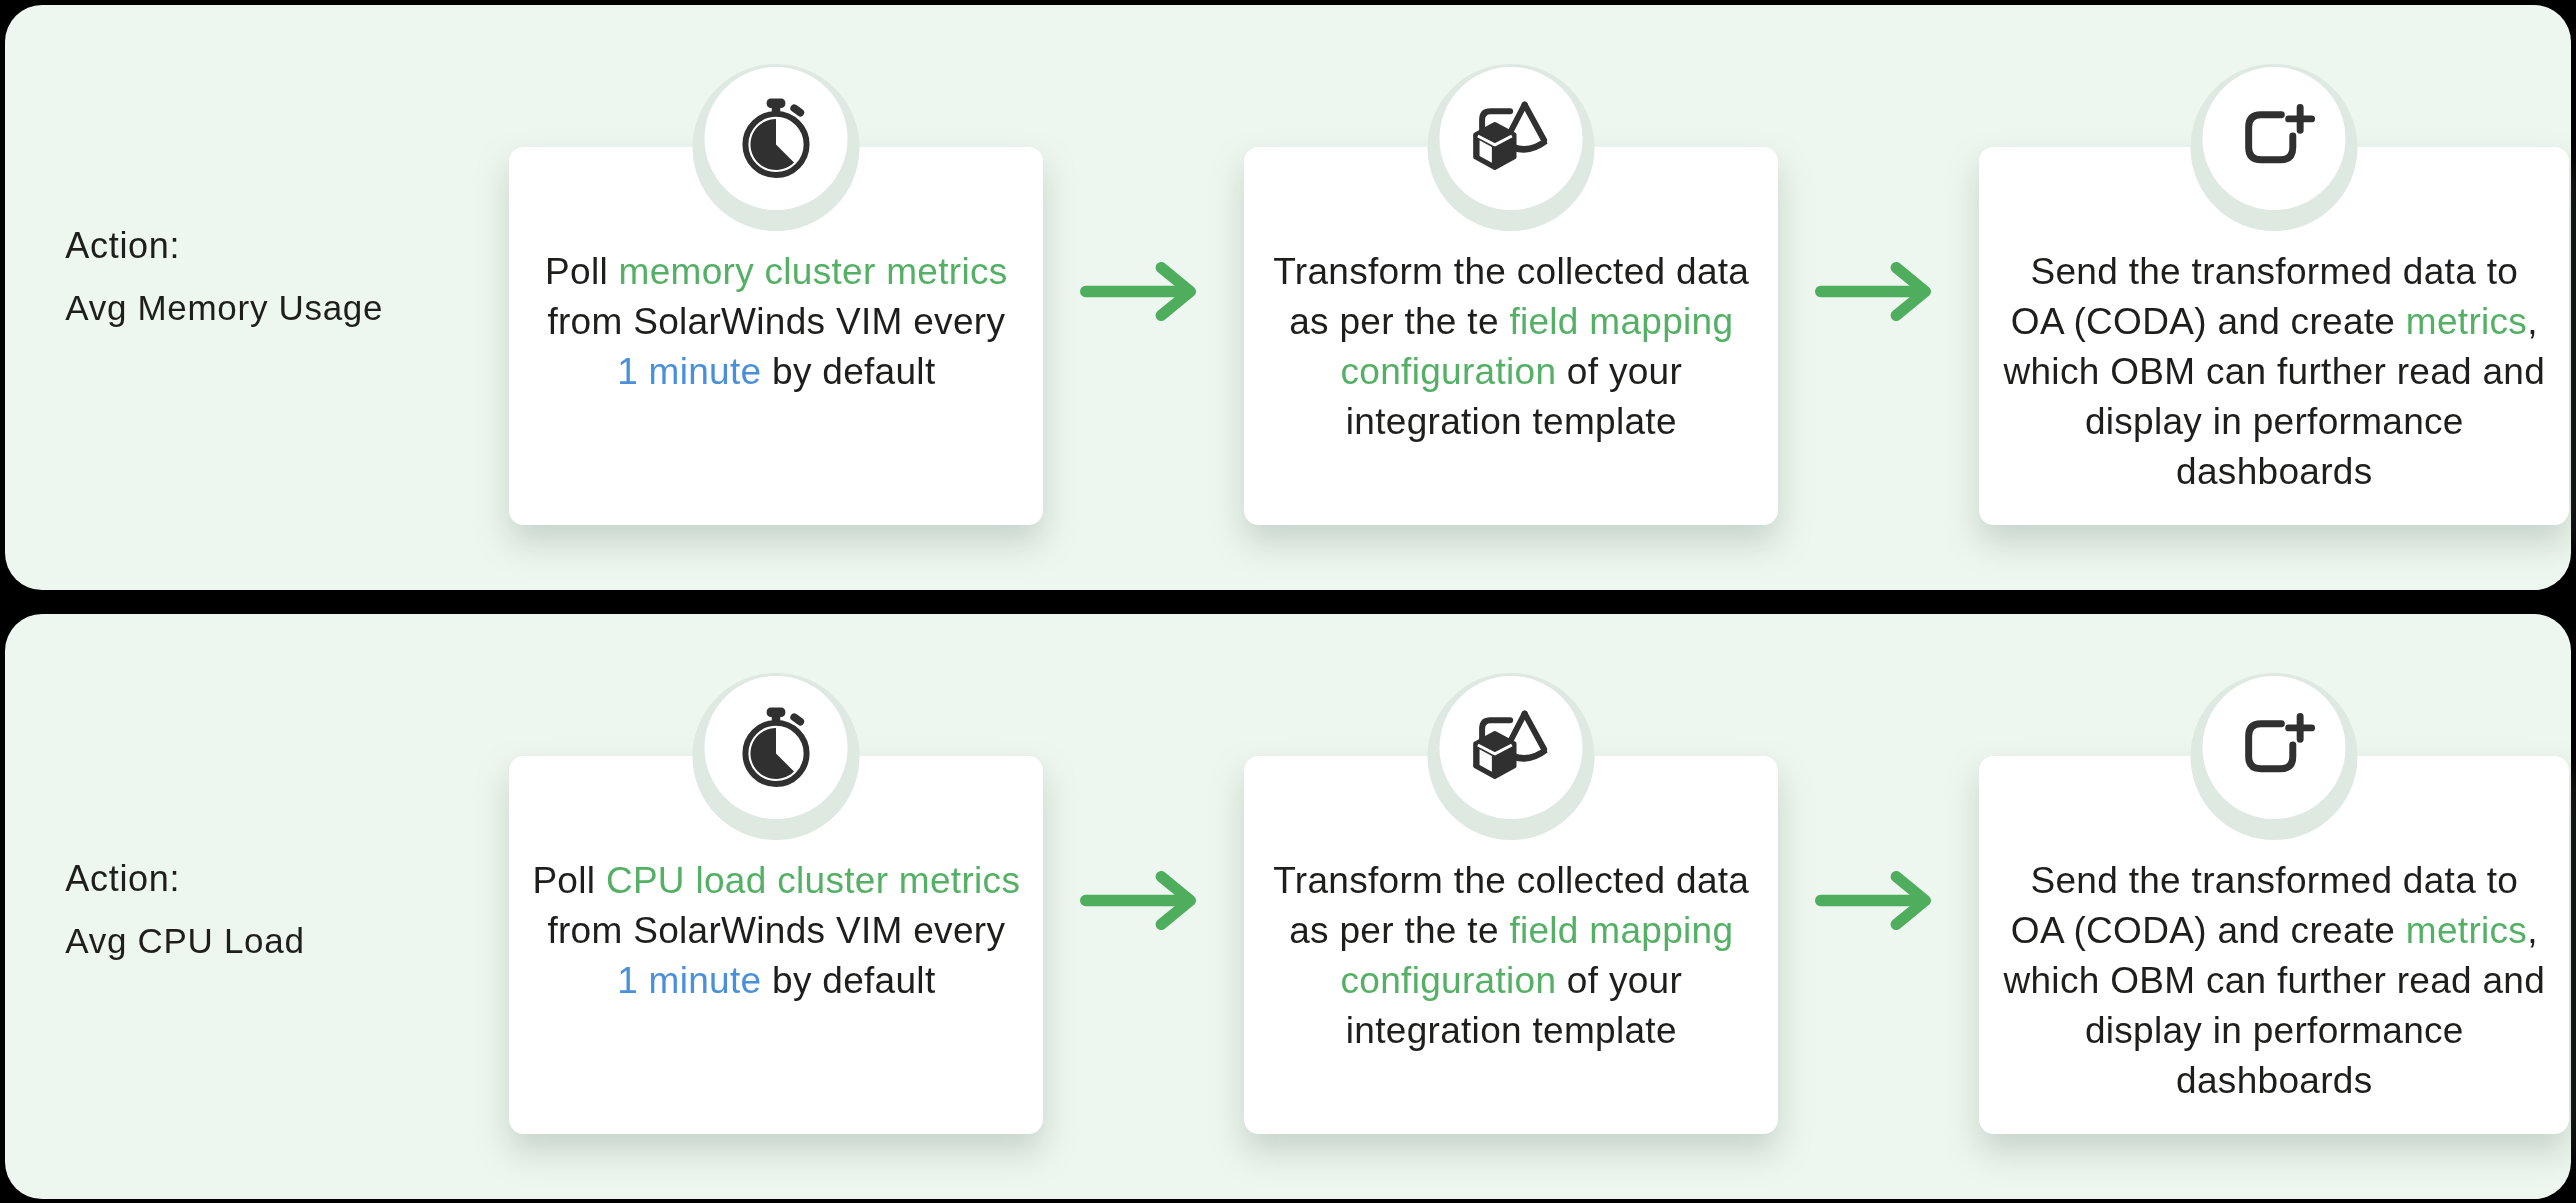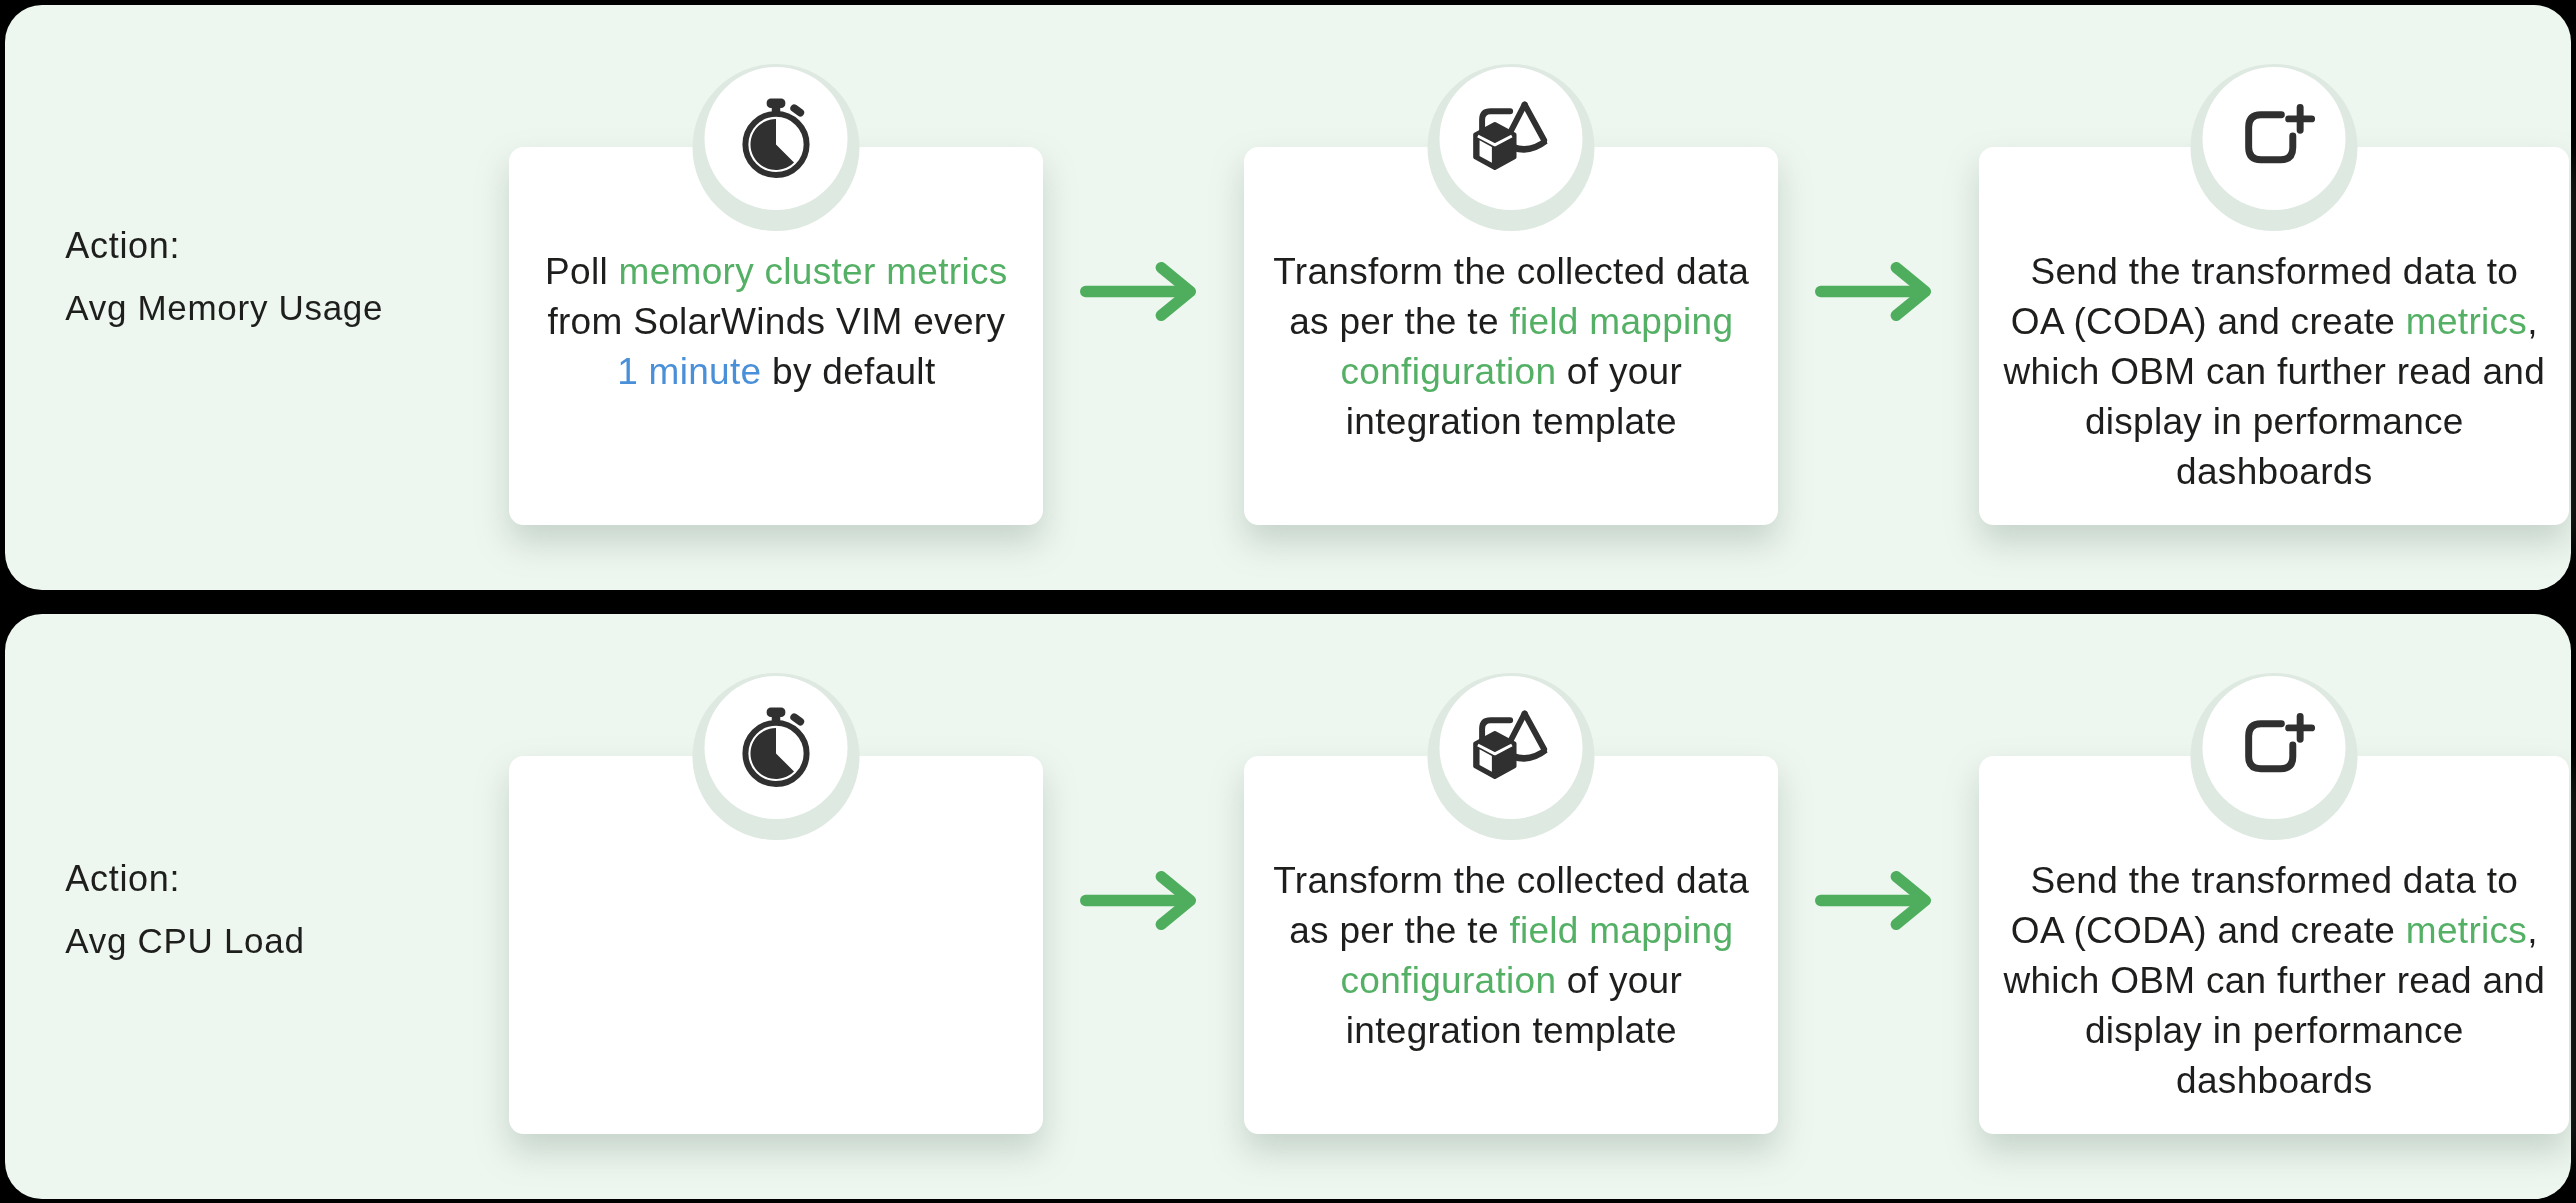--- a/index.html
+++ b/index.html
@@ -127,20 +127,21 @@
               <rect x="39" y="3" width="22" height="11" rx="5" fill="currentColor"></rect>
               <rect x="45" y="9" width="10" height="13" fill="currentColor"></rect>
               <g transform="rotate(36 75 17)">
                   <rect x="66" y="12.5" width="18" height="9" rx="4.5" fill="currentColor"></rect>
                 </g>
               <circle cx="50" cy="57" r="36" fill="none" stroke="currentColor" stroke-width="7"></circle>
               <path d="M50 57 L50 27 A30 30 0 1 0 71.2 78.2 Z" fill="currentColor"></path>
             </svg>
           </div>
         </div>
+        <p class="step-text"><span>Poll </span><span class="c-green">CPU load cluster metrics</span><span> from SolarWinds VIM every </span><span class="c-blue">1 minute</span><span> by default</span></p>
       </article>
 
       <div class="arrowbox">
         <svg class="arrow" viewBox="0 0 200 92" aria-hidden="true">
           <line x1="12" y1="46" x2="158" y2="46" stroke="currentColor" stroke-width="17" stroke-linecap="round"></line>
           <path d="M126 10 L170 46 L126 82" fill="none" stroke="currentColor" stroke-width="17" stroke-linecap="round" stroke-linejoin="round"></path>
         </svg>
       </div>
 
       <article class="card">

